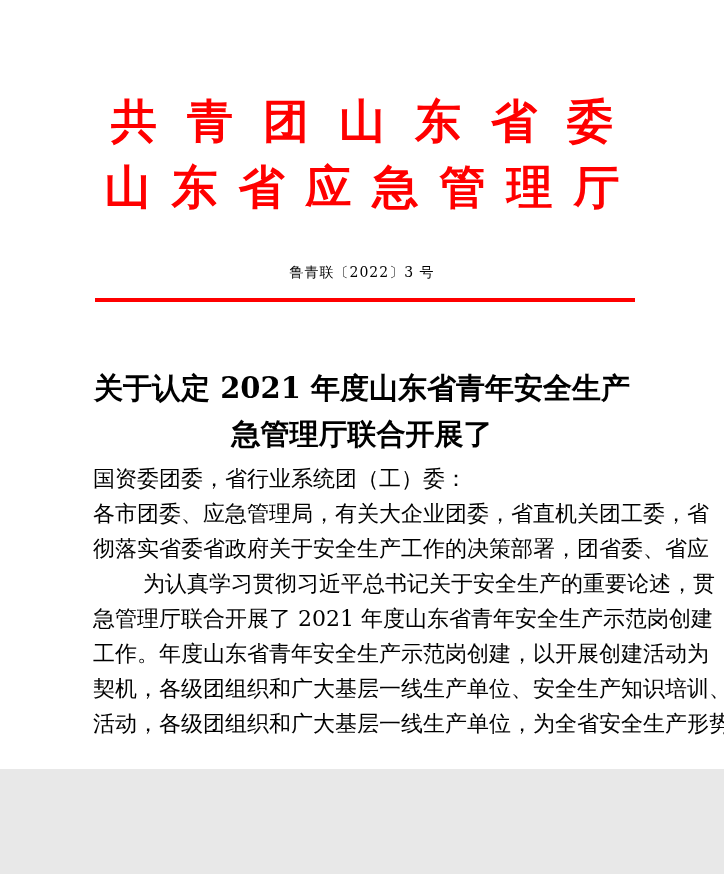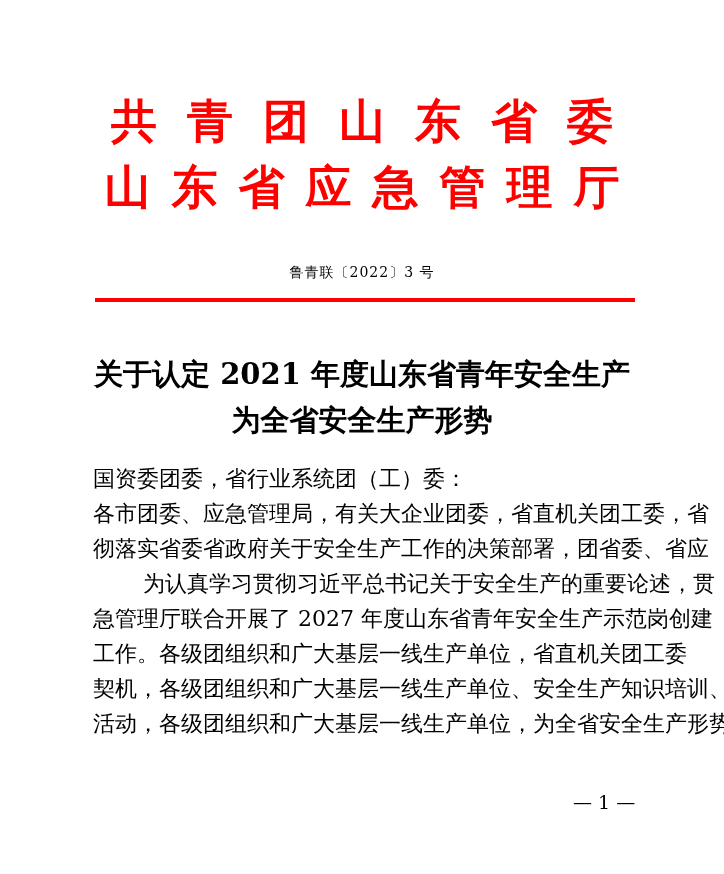--- a/index.html
+++ b/index.html
@@ -3,21 +3,21 @@
 <meta charset="utf-8">
 <style>
   html, body {
     margin: 0;
     padding: 0;
     background: #e8e8e8;
   }
   .page {
     position: relative;
     width: 724px;
-    height: 874px;
+    height: 769px;
     margin: 0 auto;
     background: var(--page-bg, #ffffff);
     font-family: "DejaVu Serif", serif;
     color: var(--text-color, #000000);
     overflow: hidden;
   }
   
   .letterhead {
     position: absolute;
     top: 98px;
@@ -58,21 +58,21 @@
     position: absolute;
     top: 298px;
     left: 95px;
     width: 540px;
     height: 4px;
     background: var(--accent, #ff0000);
   }
   
   .doc-title {
     position: absolute;
-    top: 351px;
+    top: 365px;
     left: 0;
     width: 724px;
     text-align: center;
     font-weight: bold;
     font-size: 29px;
     line-height: 46px;
     white-space: nowrap;
   }
   
   .body-text {
@@ -109,29 +109,29 @@
     <div class="letterhead-line1">共青团山东省委</div>
     <div class="letterhead-line2">山东省应急管理厅</div>
   </div>
 
   <div class="doc-number">鲁青联〔2022〕3 号</div>
 
   <div class="red-rule"></div>
 
   <div class="doc-title">
     <div>关于认定 2021 年度山东省青年安全生产</div>
-    <div>为全省安全生产形势</div>
+    <div>急管理厅联合开展了</div>
   </div>
 
   <div class="body-text">
     <div class="body-line">国资委团委，省行业系统团（工）委：</div>
     <div class="body-line">各市团委、应急管理局，有关大企业团委，省直机关团工委，省</div>
     <div class="body-line">彻落实省委省政府关于安全生产工作的决策部署，团省委、省应</div>
     <div class="body-line indent">为认真学习贯彻习近平总书记关于安全生产的重要论述，贯</div>
-    <div class="body-line">急管理厅联合开展了 2027 年度山东省青年安全生产示范岗创建</div>
-    <div class="body-line">工作。各级团组织和广大基层一线生产单位，省直机关团工委</div>
+    <div class="body-line">急管理厅联合开展了 2021 年度山东省青年安全生产示范岗创建</div>
+    <div class="body-line">工作。年度山东省青年安全生产示范岗创建，以开展创建活动为</div>
     <div class="body-line">契机，各级团组织和广大基层一线生产单位、安全生产知识培训、</div>
     <div class="body-line">活动，各级团组织和广大基层一线生产单位，为全省安全生产形势</div>
   </div>
 
   <div class="page-number">— 1 —</div>
 
 </div>
 
 </body></html>

